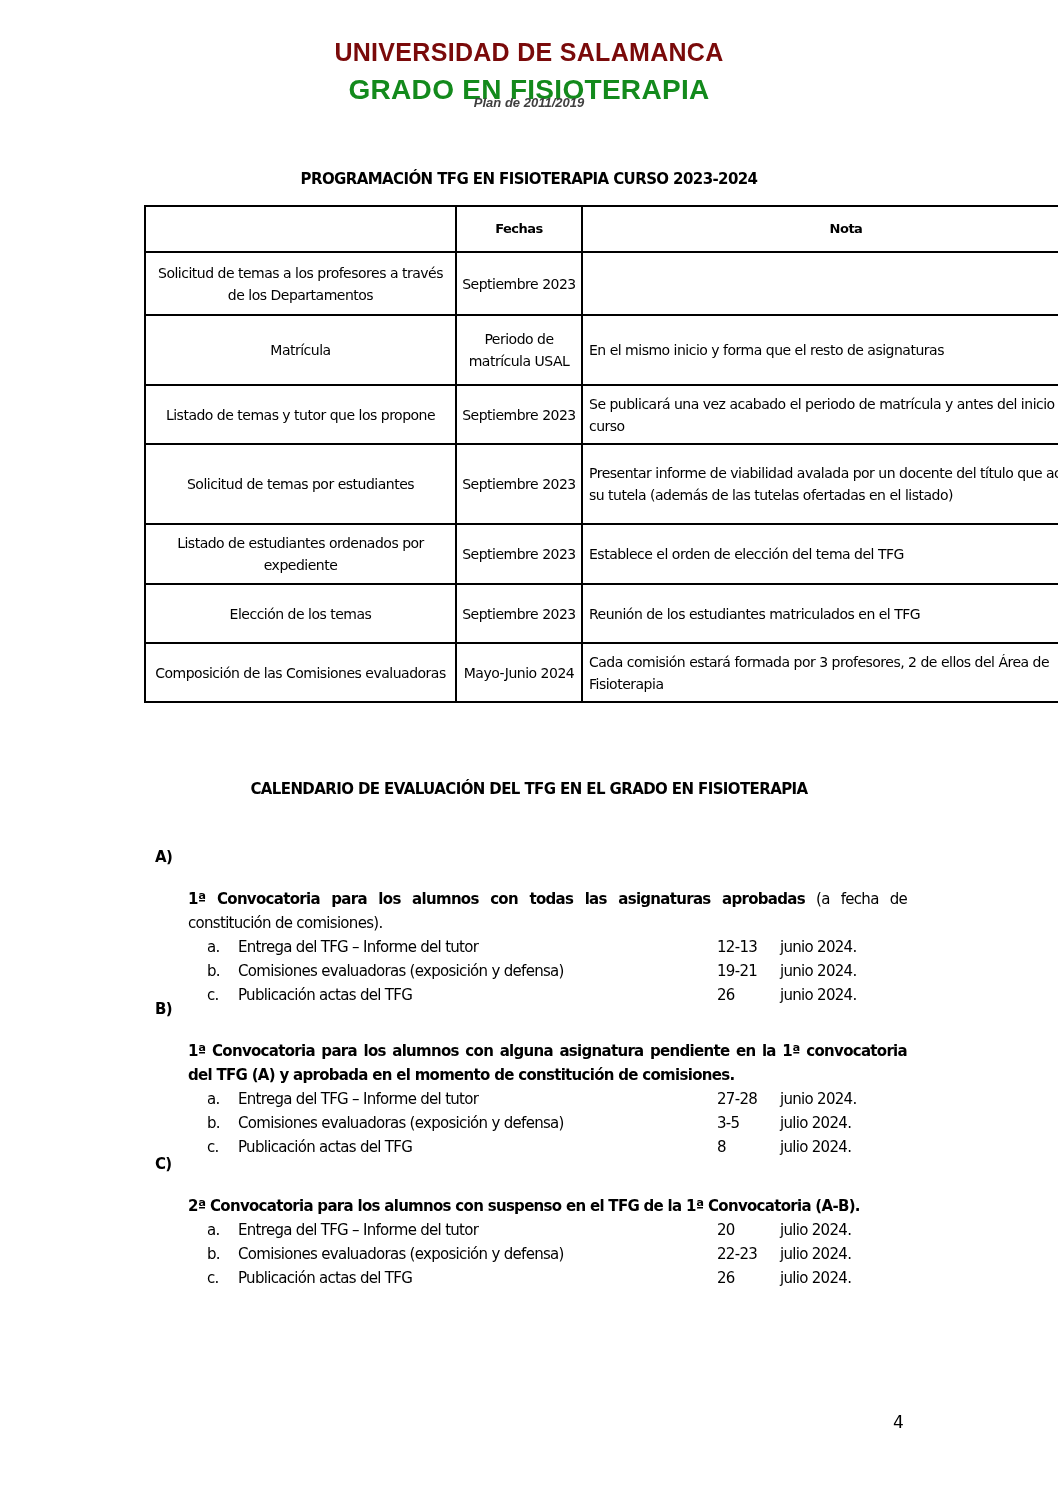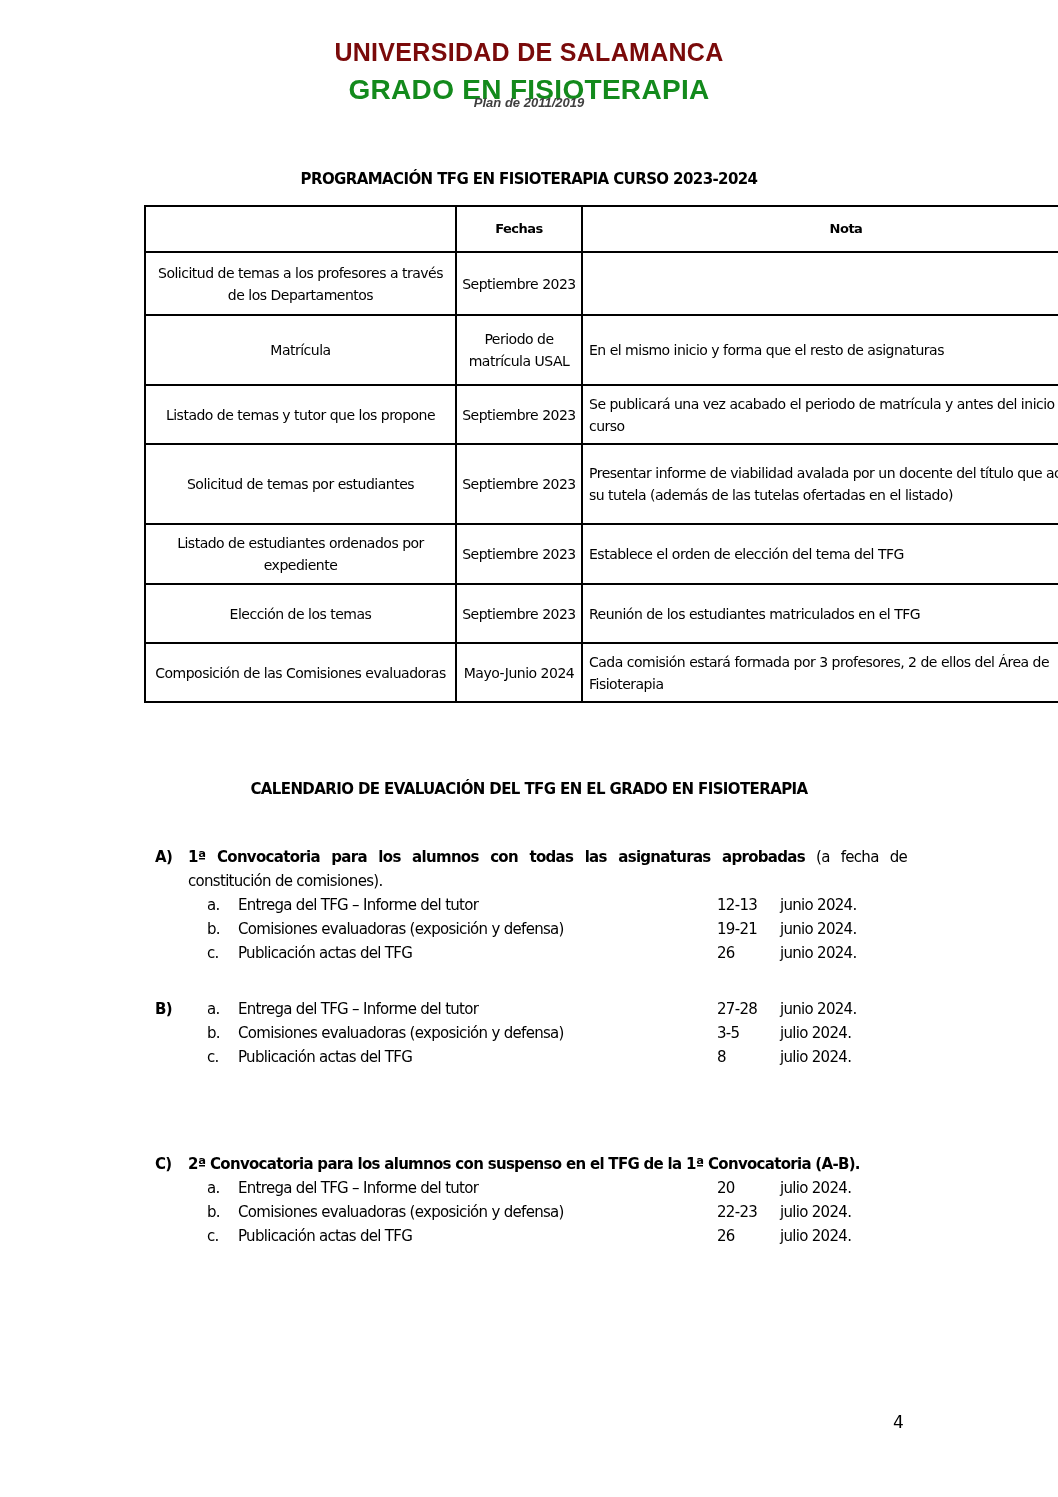--- a/index.html
+++ b/index.html
@@ -12,21 +12,21 @@
   .t1 { top: 170px; }
   .t2 { top: 780px; }
   table.prog { position: absolute; left: 144px; top: 205px; width: 967px; border-collapse: collapse; font-family: "DejaVu Sans", sans-serif; font-size: 14px; letter-spacing: -0.5px; }
   table.prog td, table.prog th { border: 2px solid #000; padding: 0 6px; vertical-align: middle; line-height: 22px; }
   table.prog th { font-weight: bold; text-align: center; height: 44px; font-size: 13px; }
   table.prog td.act { width: 297px; text-align: center; }
   table.prog td.fecha { width: 112px; text-align: center; padding: 12px 2px; }
   table.prog td.nota { text-align: left; }
   .conv { position: absolute; left: 155px; width: 752px; font-family: "DejaVu Sans", sans-serif; font-size: 15px; letter-spacing: -0.7px; line-height: 24px; }
   .conv .letter { position: absolute; left: 0; top: 0; font-weight: bold; }
-  .conv .head { margin-left: 33px; text-align: justify; }
+  .conv .head { margin-left: 33px; text-align: justify; margin-top: 42px; }
   .conv .head b { font-weight: bold; }
   .items { margin-left: 0; }
   .item { position: relative; height: 24px; }
   .item .il { position: absolute; left: 52px; }
   .item .it { position: absolute; left: 83px; }
   .item .id { position: absolute; left: 562px; }
   .item .im { position: absolute; left: 625px; }
   .convA { top: 845px; }
   .convB { top: 997px; }
   .convC { top: 1152px; }
@@ -108,20 +108,21 @@
       <span class="il">c.</span>
       <span class="it">Publicación actas del TFG</span>
       <span class="id">26</span>
       <span class="im">junio 2024.</span>
     </div>
   </div>
 </div>
 
 <div class="conv convB">
   <span class="letter">B)</span>
+  <div class="head"><b>1ª Convocatoria para los alumnos con alguna asignatura pendiente en la 1ª convocatoria del TFG (A) y aprobada en el momento de constitución de comisiones.</b><span></span></div>
   <div class="items">
     <div class="item">
       <span class="il">a.</span>
       <span class="it">Entrega del TFG – Informe del tutor</span>
       <span class="id">27-28</span>
       <span class="im">junio 2024.</span>
     </div>
     <div class="item">
       <span class="il">b.</span>
       <span class="it">Comisiones evaluadoras (exposición y defensa)</span>

